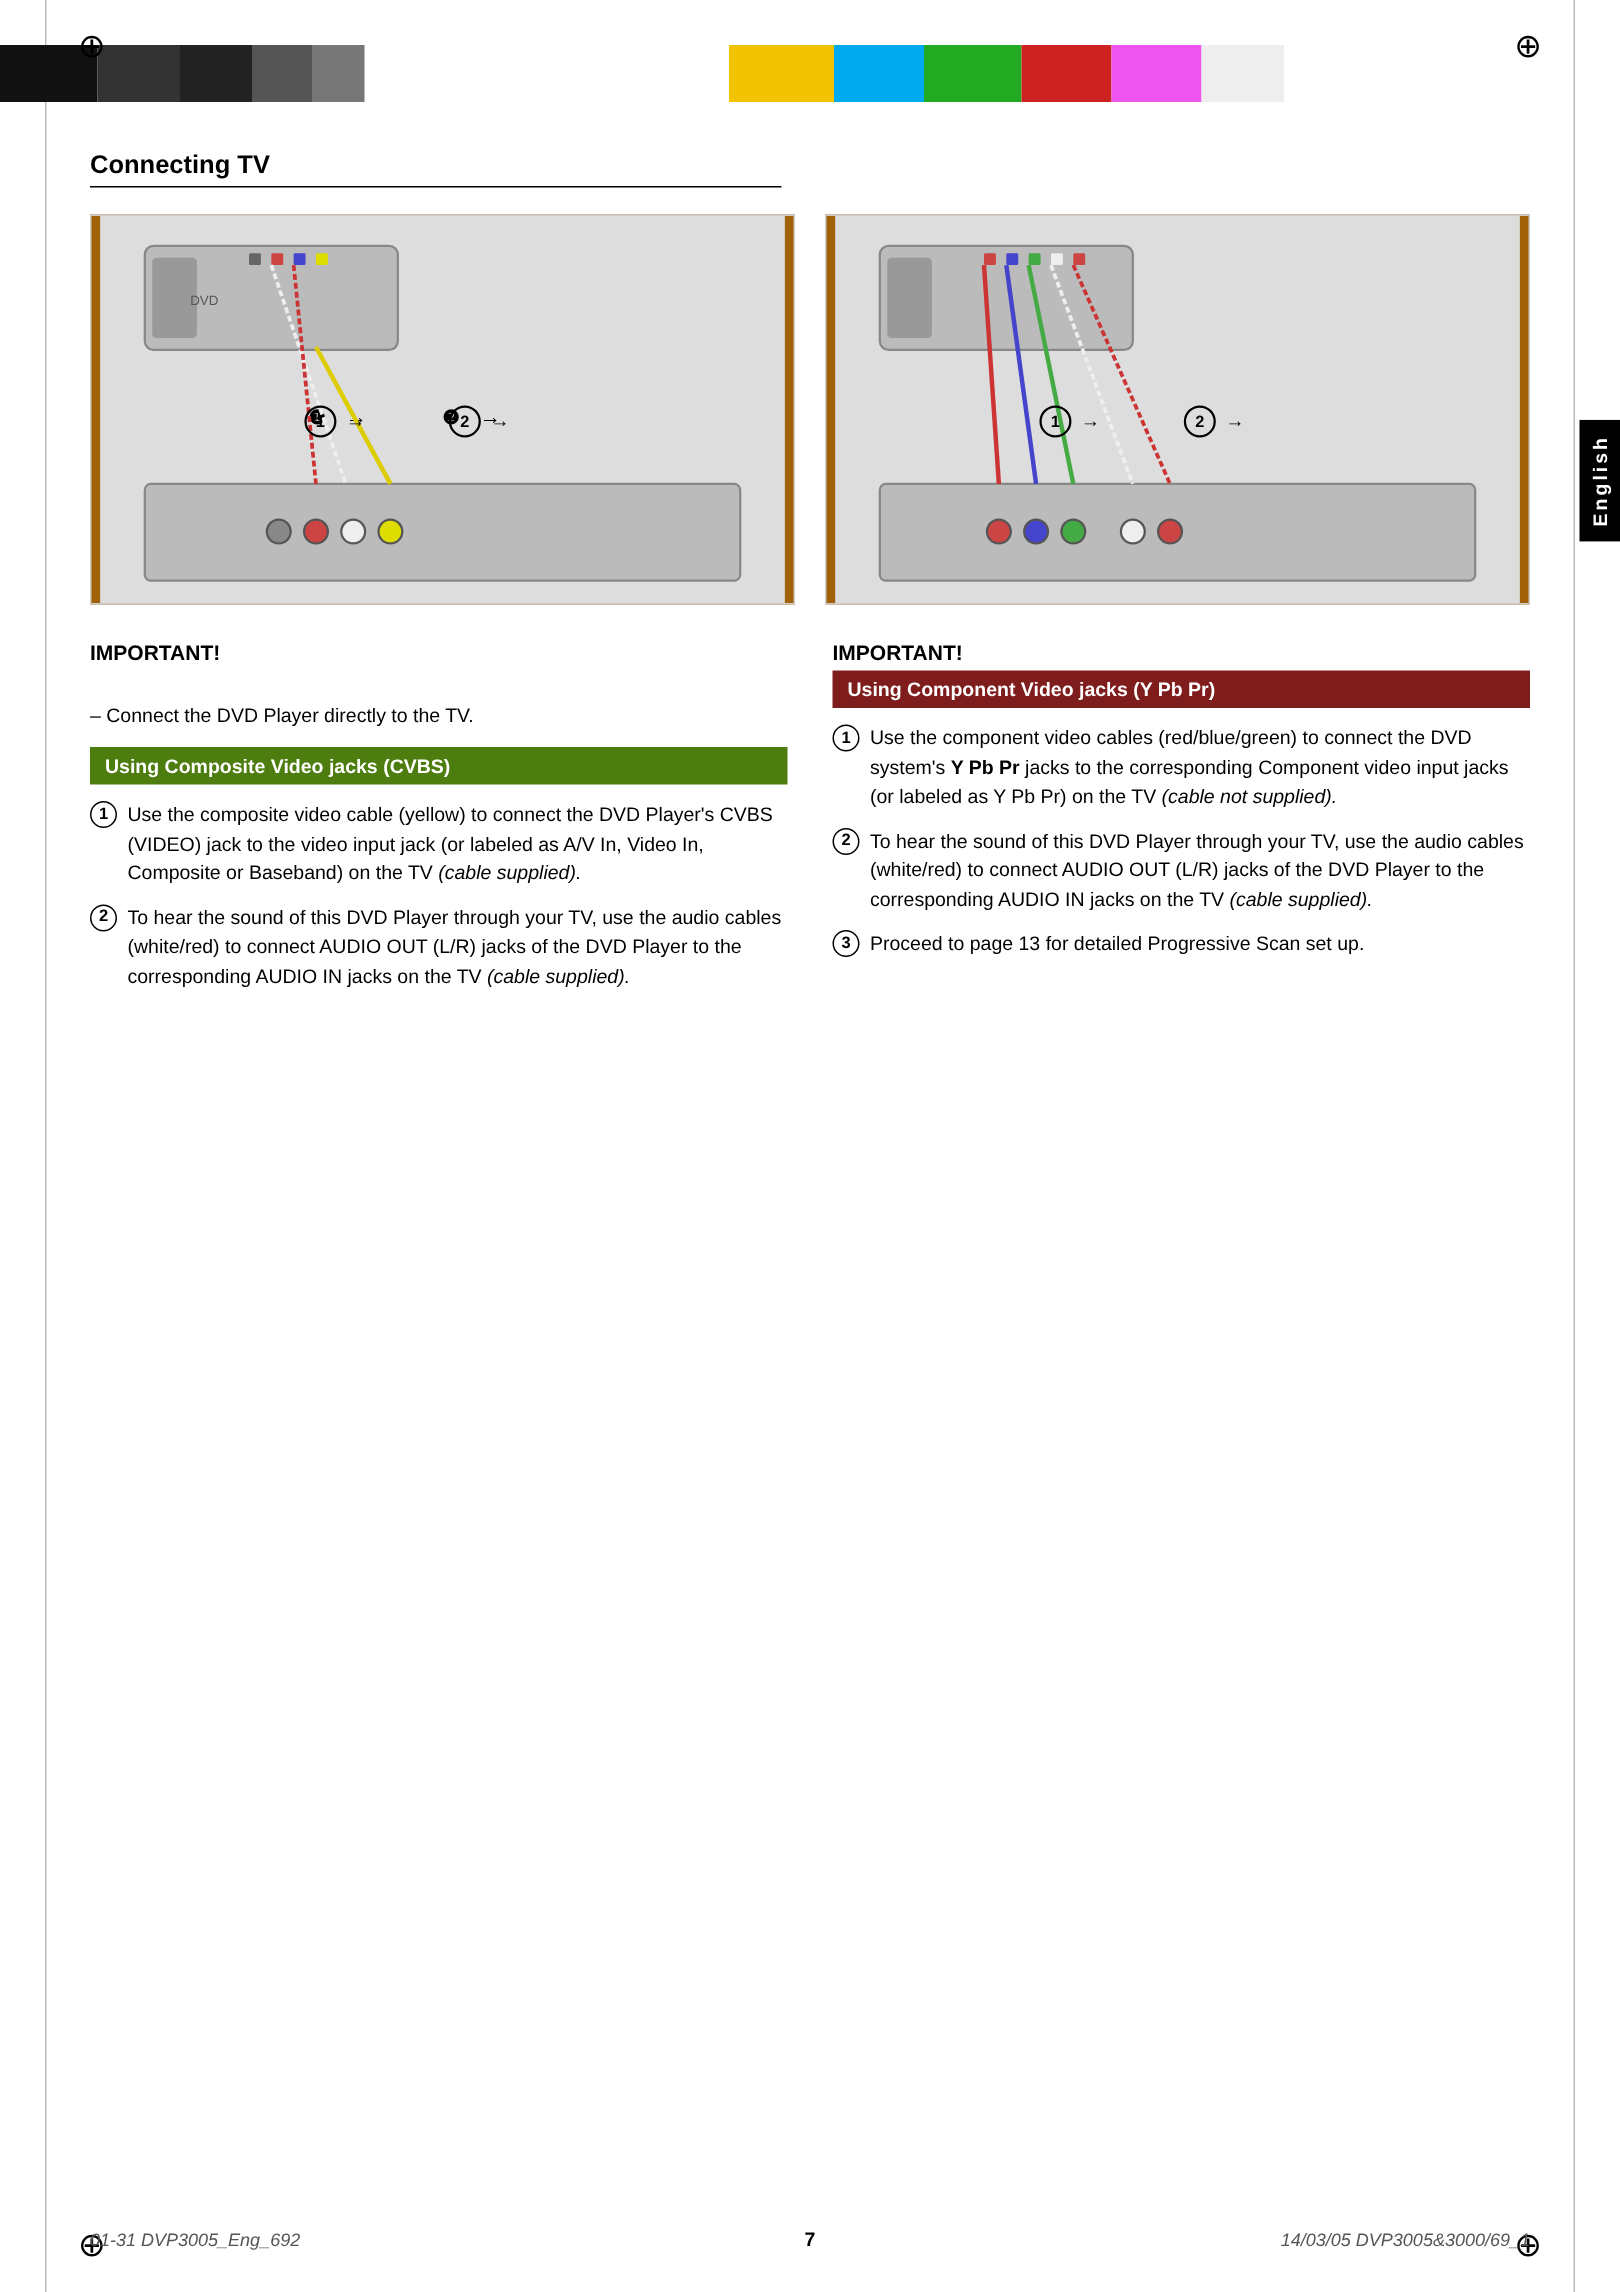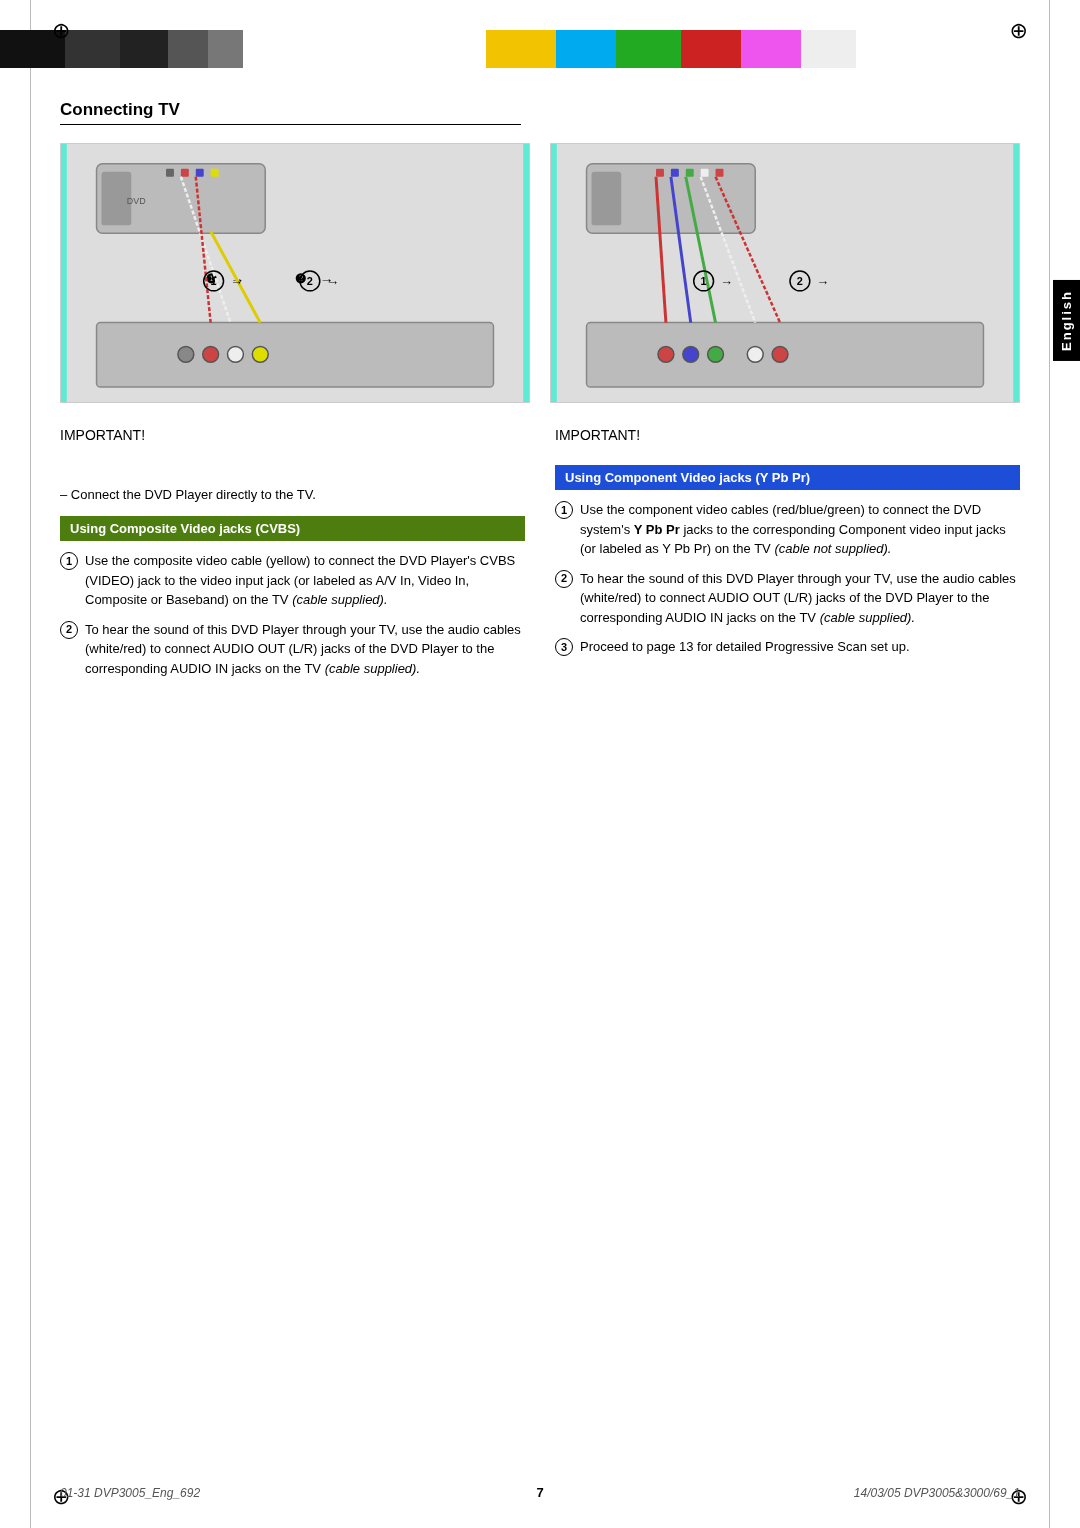--- a/index.html
+++ b/index.html
@@ -81,44 +81,44 @@
     
     .diagrams-row {
       display: flex;
       gap: 20px;
       margin-bottom: 24px;
     }
 
     .diagram-box {
       flex: 1;
       border: 1px solid #ccc;
-      background: #5eead4;
+      background: #a16207;
       height: 260px;
       display: flex;
       align-items: center;
       justify-content: center;
       position: relative;
       overflow: hidden;
     }
 
     
     .instructions-row {
       display: flex;
       gap: 30px;
       margin-top: 10px;
     }
 
     .instructions-col {
       flex: 1;
     }
 
     .important-label {
-      font-weight: normal;
+      font-weight: bold;
       font-size: 14px;
-      margin-bottom: 22px;
+      margin-bottom: 4px;
     }
 
     .important-text {
       font-size: 13px;
       line-height: 1.5;
       margin-bottom: 12px;
     }
 
     .important-text u {
       text-decoration: underline;
@@ -126,21 +126,21 @@
 
     .section-box {
       background: #4d7c0f;
       color: #fff;
       font-weight: bold;
       font-size: 13px;
       padding: 5px 10px;
       margin-bottom: 10px;
     }
     .section-box-orange {
-      background: #1d4ed8;
+      background: #7f1d1d;
       color: #fff;
       font-weight: bold;
       font-size: 13px;
       padding: 5px 10px;
       margin-bottom: 10px;
     }
 
     .step-item {
       display: flex;
       align-items: flex-start;

